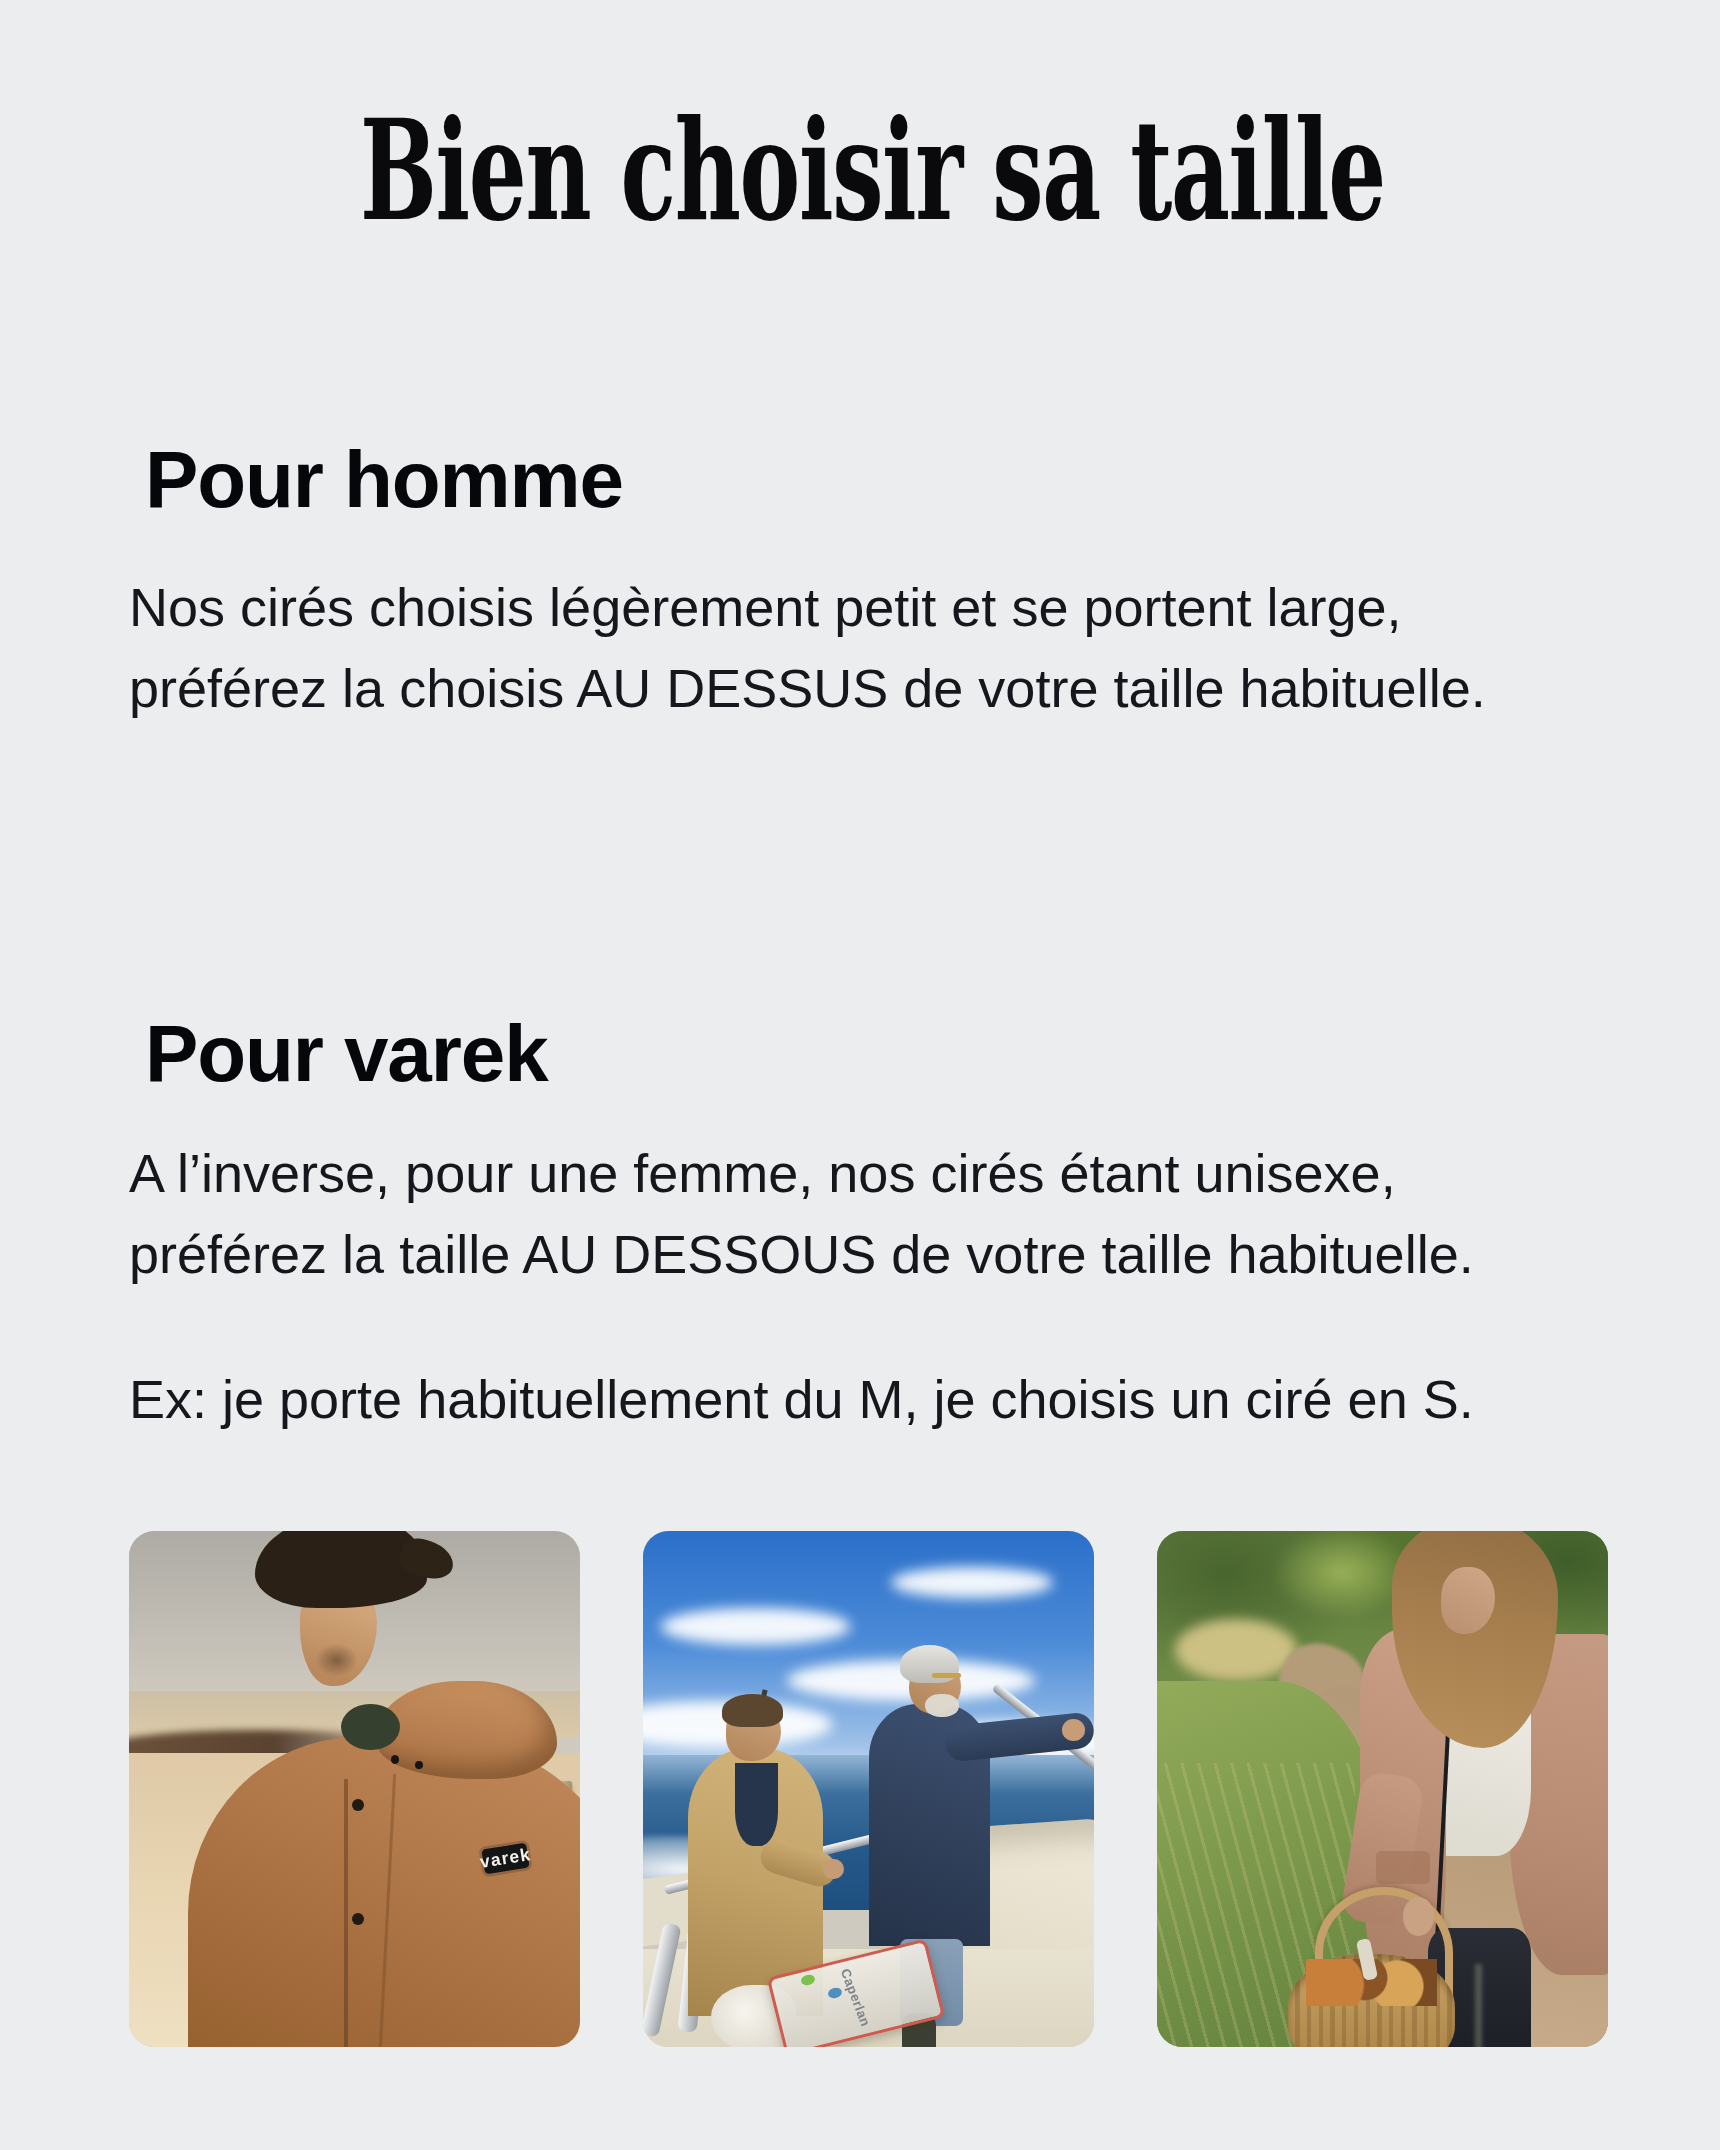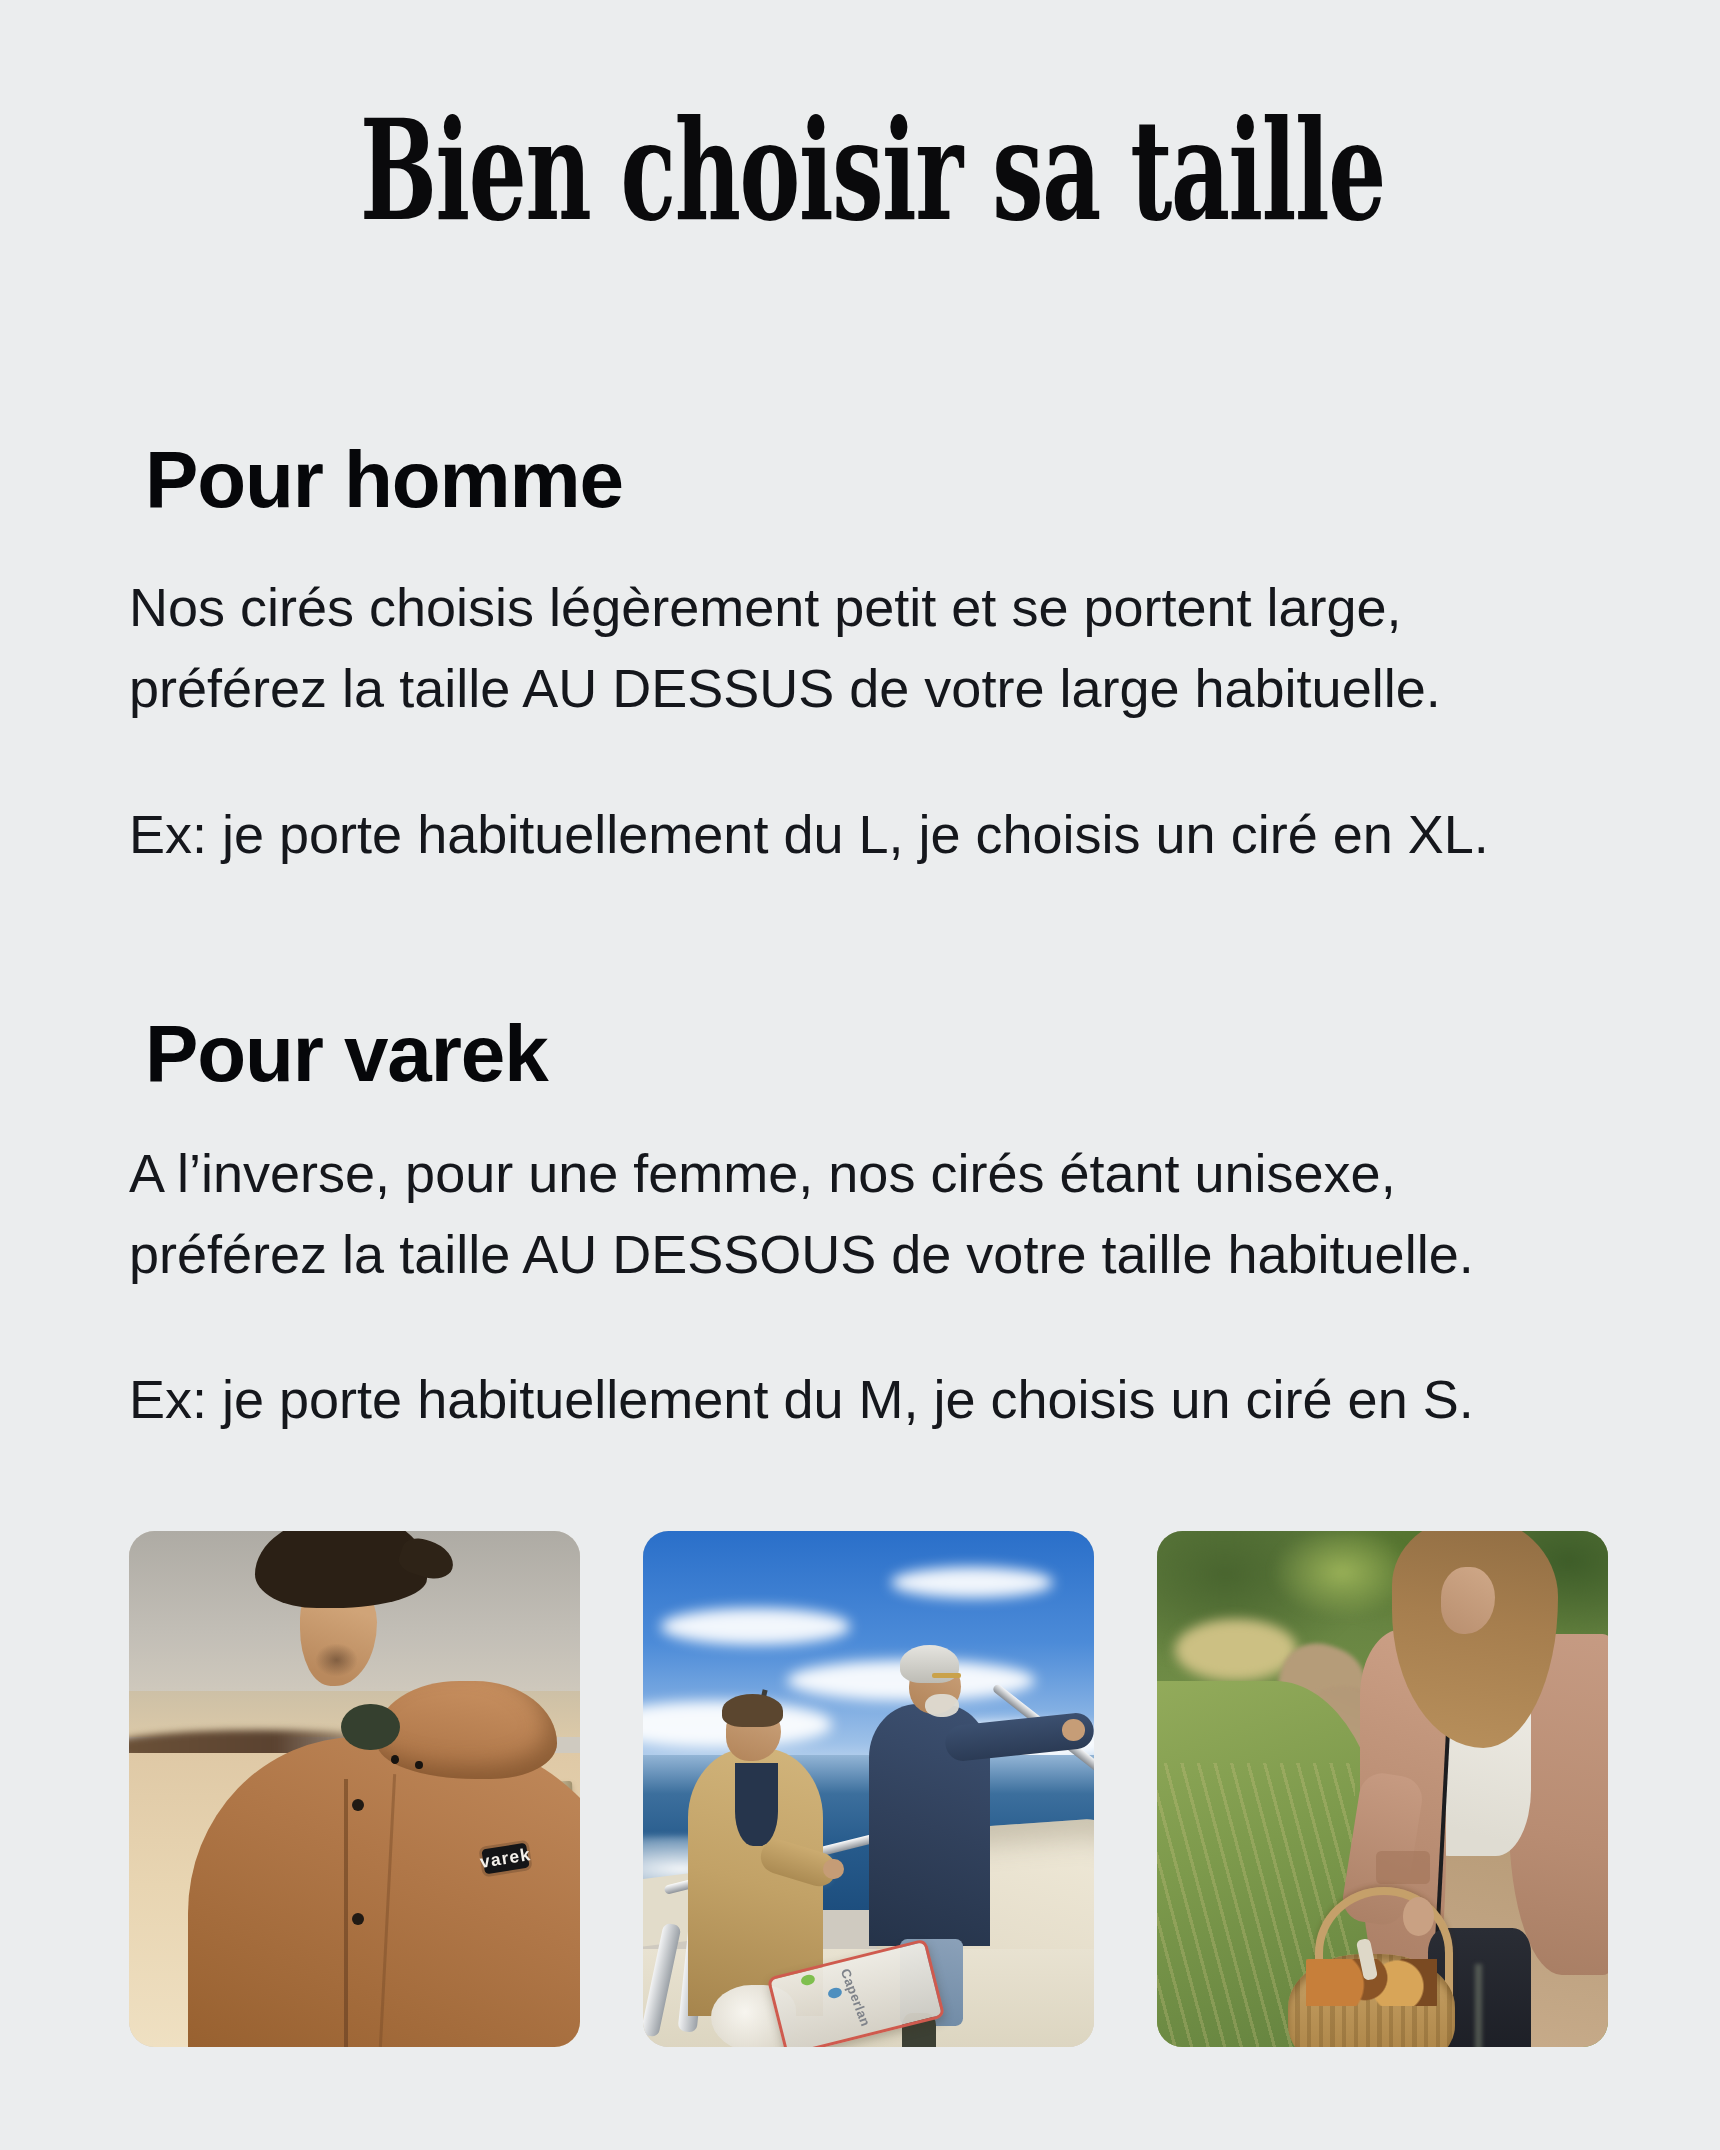--- a/index.html
+++ b/index.html
@@ -197,24 +197,21 @@
 </head>
 <body>
 
 <div class="page">
 
   <h1 class="title"><span class="squeeze">Bien choisir sa taille</span></h1>
 
   <h2 class="section-heading" style="top:424px">Pour homme</h2>
   <p class="body-text" style="top:567px">
     <span class="line">Nos cirés choisis légèrement petit et se portent large,</span>
-    <span class="line">préférez la taille AU DESSUS de votre large habituelle.</span>
-  </p>
-  <p class="body-text" style="top:794px">
-    <span class="line">Ex: je porte habituellement du L, je choisis un ciré en XL.</span>
+    <span class="line">préférez la choisis AU DESSUS de votre taille habituelle.</span>
   </p>
 
   <h2 class="section-heading" style="top:998px">Pour varek</h2>
   <p class="body-text" style="top:1133px">
     <span class="line">A l’inverse, pour une femme, nos cirés étant unisexe,</span>
     <span class="line">préférez la taille AU DESSOUS de votre taille habituelle.</span>
   </p>
   <p class="body-text" style="top:1359px">
     <span class="line">Ex: je porte habituellement du M, je choisis un ciré en S.</span>
   </p>

